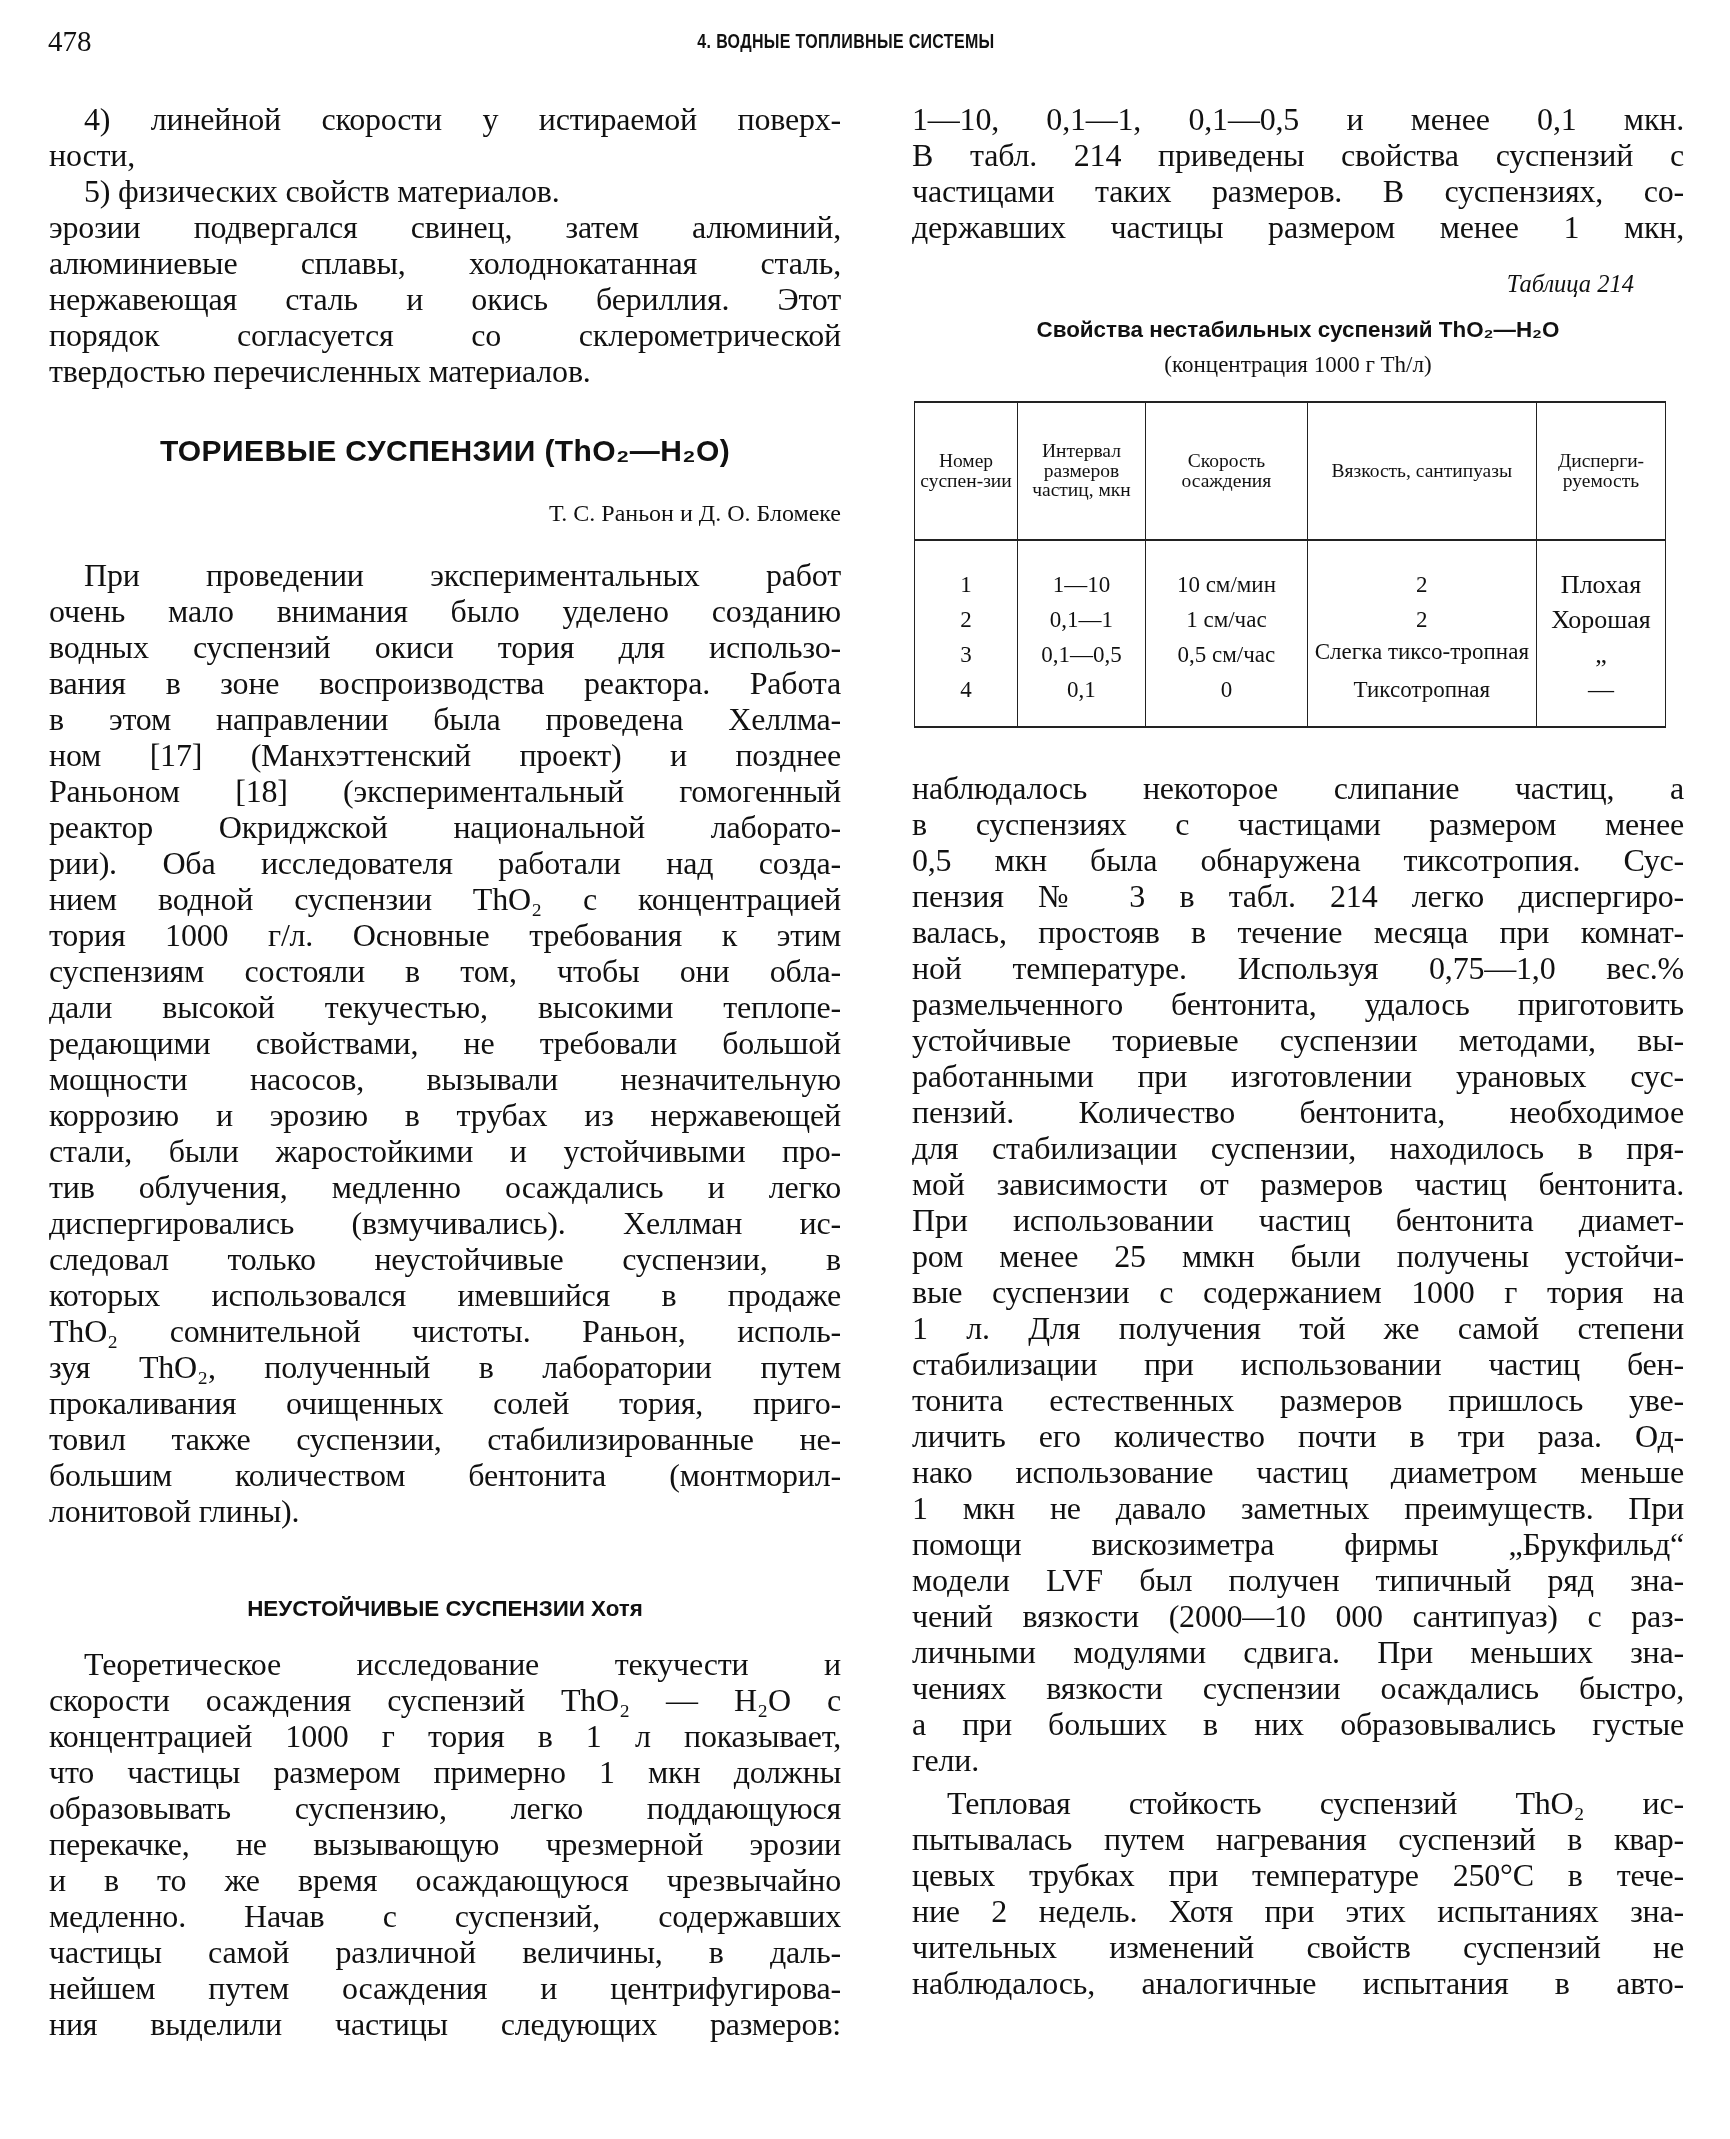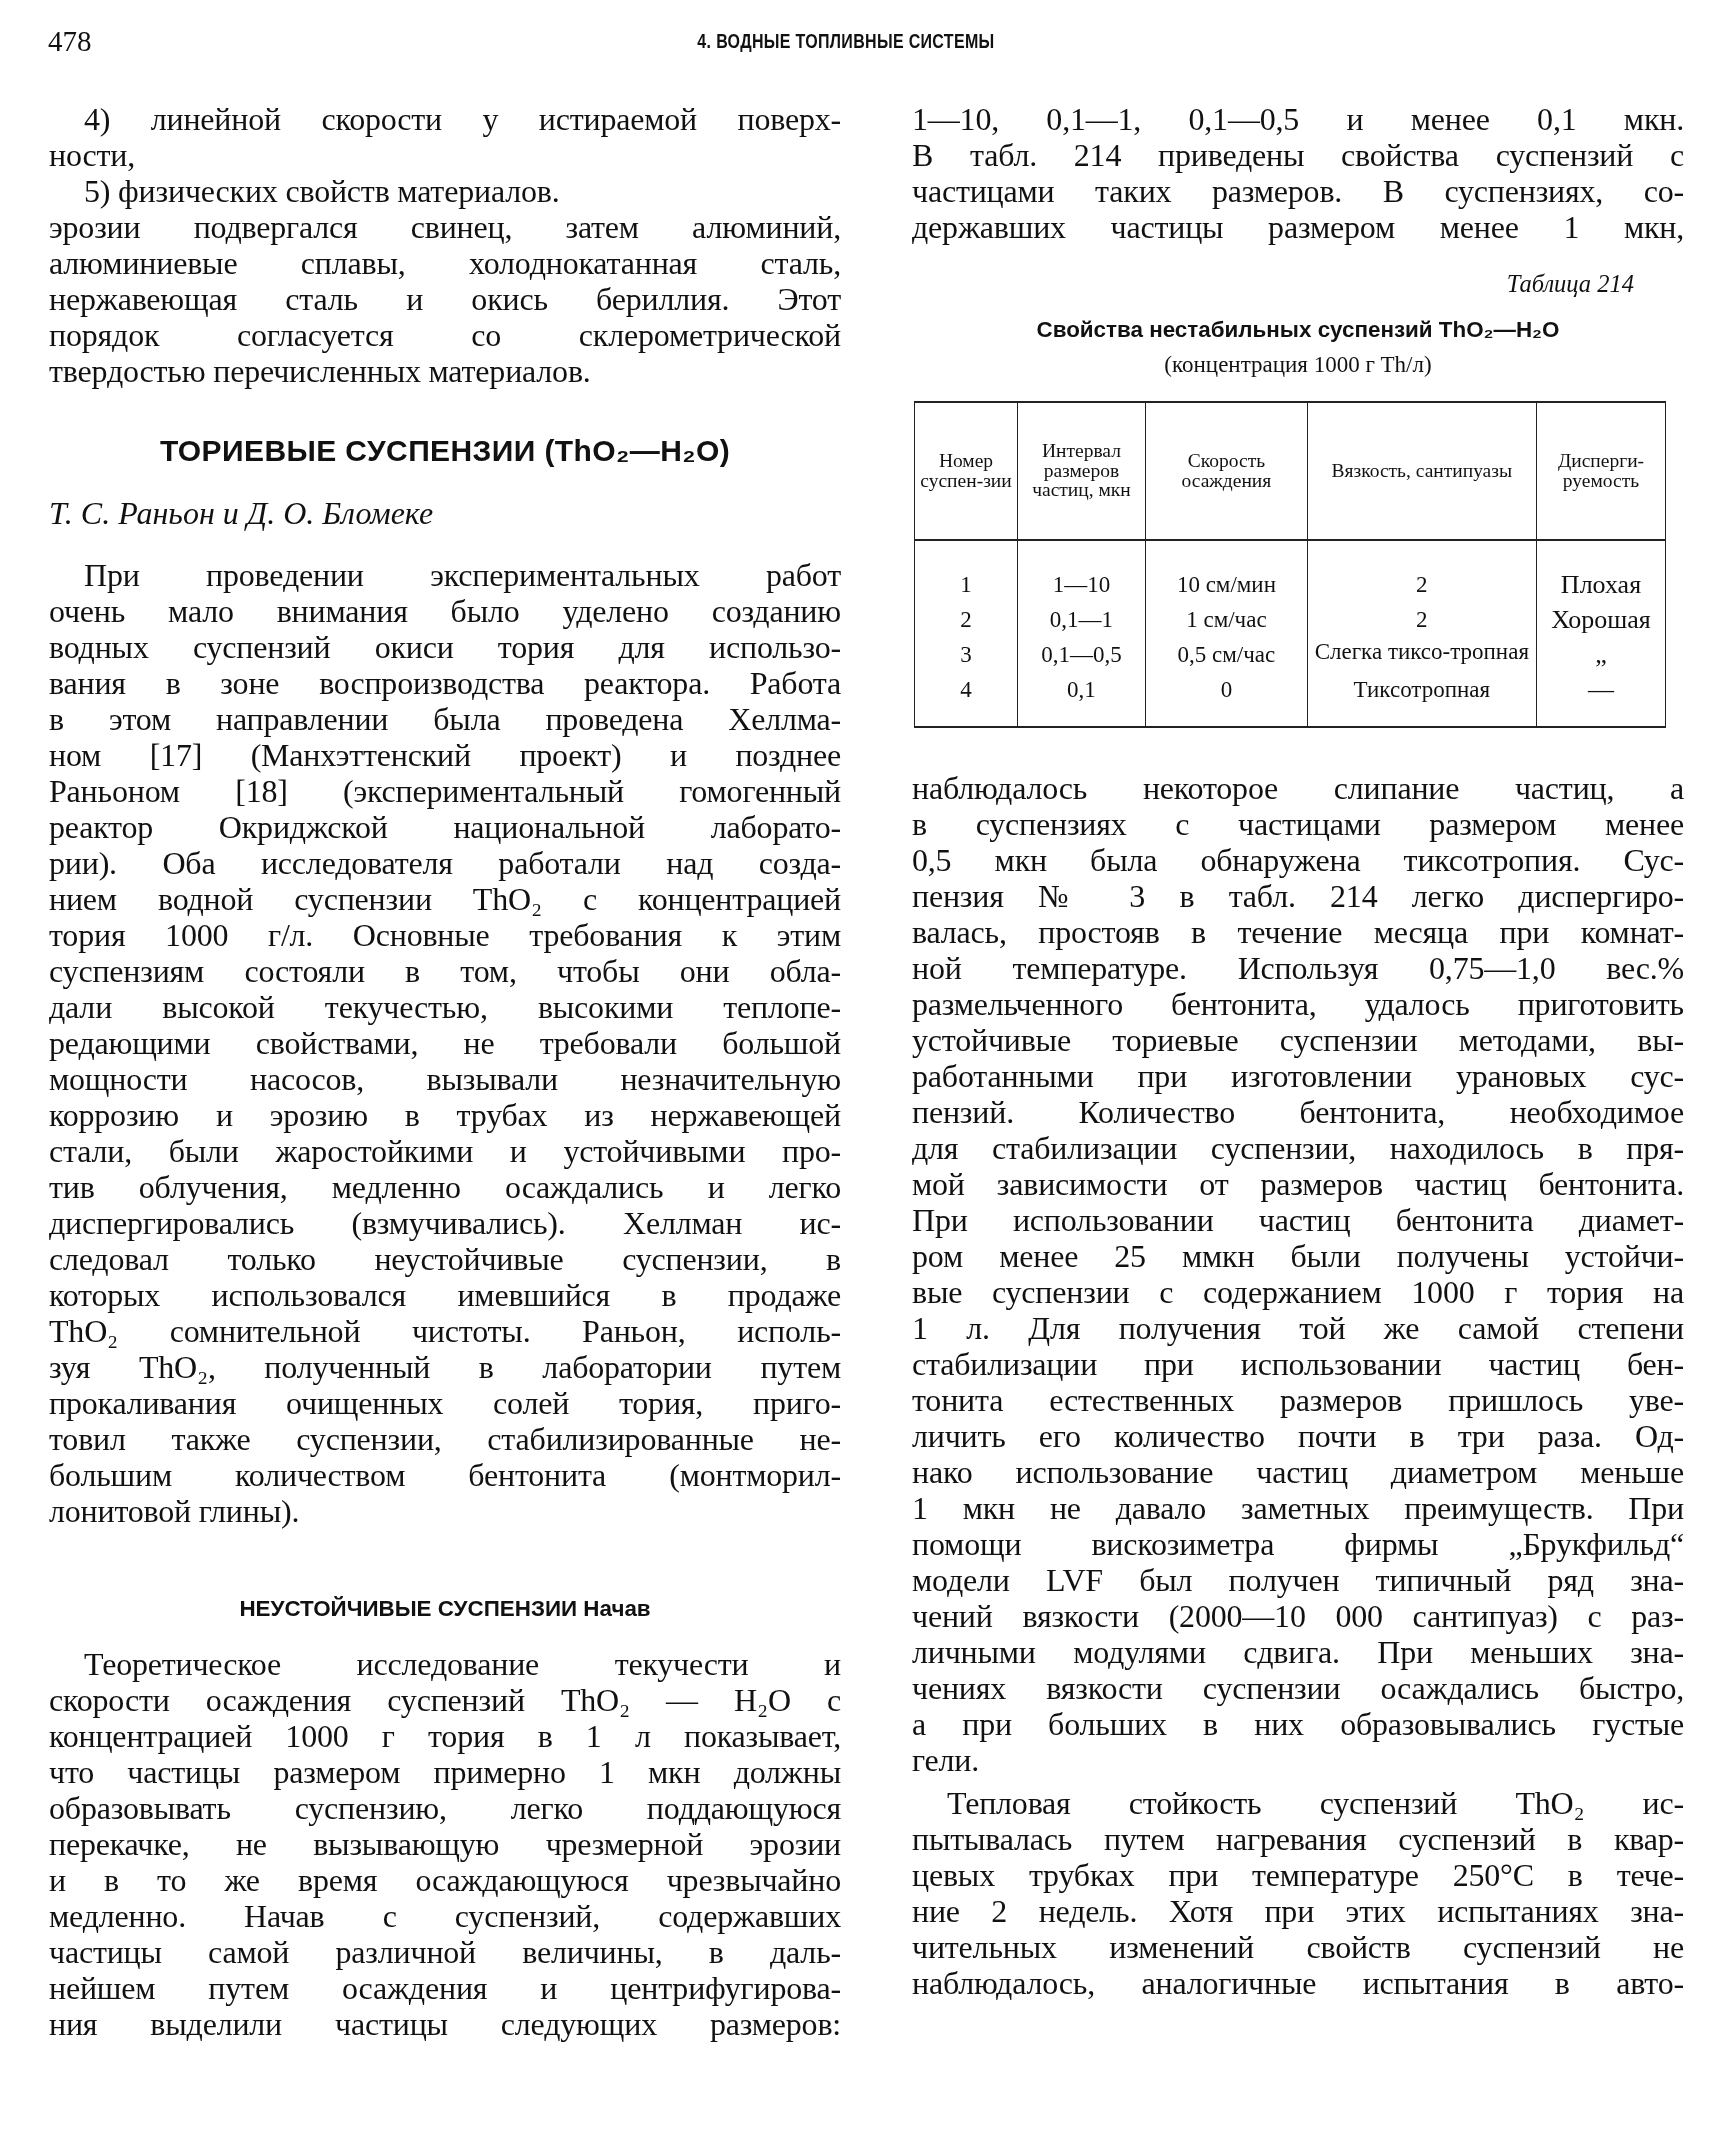--- a/index.html
+++ b/index.html
@@ -18,21 +18,21 @@
   .col-right { left: 912px; width: 772px; }
 
   .line { font-size: 32px; line-height: 36px; height: 36px; white-space: nowrap;
     text-align: justify; text-align-last: justify; letter-spacing: -0.2px; }
   .line.last { text-align-last: left; }
   .line.indent { padding-left: 35px; }
 
   .heading-main { font-family: "Liberation Sans", "DejaVu Sans", sans-serif; font-weight: bold;
     font-size: 30px; text-align: center; margin-top: 40px; height: 43px; line-height: 43px;
     letter-spacing: 0.4px; }
-  .authors { font-style: italic; font-size: 32px; text-align: left; height: 43px; line-height: 43px; }
+  .authors { font-size: 24px; text-align: right; height: 43px; line-height: 43px; }
   .heading-sub { font-family: "Liberation Sans", "DejaVu Sans", sans-serif; font-weight: bold;
     font-size: 22.4px; text-align: center; height: 36px; line-height: 36px; margin-top: 62px; margin-bottom: 19px; }
 
   .table-caption-num { font-style: italic; font-size: 24.5px; text-align: right; padding-right: 50px;
     margin-top: 20px; height: 38px; line-height: 38px; }
   .table-title { font-family: "Liberation Sans", "DejaVu Sans", sans-serif; font-weight: bold;
     font-size: 22.4px; text-align: center; height: 35px; line-height: 35px; margin-top: 8.7px; }
   .table-sub { font-size: 23px; text-align: center; height: 35px; line-height: 35px; }
 
   table.data { border-collapse: collapse; width: 752px; margin-left: 2.2px; margin-top: 19px;
@@ -99,21 +99,21 @@
     <div class="line">следовал только неустойчивые суспензии, в</div>
     <div class="line">которых использовался имевшийся в продаже</div>
     <div class="line">ThO₂ сомнительной чистоты. Раньон, исполь-</div>
     <div class="line">зуя ThO₂, полученный в лаборатории путем</div>
     <div class="line">прокаливания очищенных солей тория, приго-</div>
     <div class="line">товил также суспензии, стабилизированные не-</div>
     <div class="line">большим количеством бентонита (монтморил-</div>
     <div class="line last">лонитовой глины).</div>
   </div>
 
-  <h2 class="heading-sub">НЕУСТОЙЧИВЫЕ СУСПЕНЗИИ Начав</h2>
+  <h2 class="heading-sub">НЕУСТОЙЧИВЫЕ СУСПЕНЗИИ Хотя</h2>
 
   <div>
     <div class="line indent">Теоретическое исследование текучести и</div>
     <div class="line">скорости осаждения суспензий ThO₂ — H₂O с</div>
     <div class="line">концентрацией 1000 г тория в 1 л показывает,</div>
     <div class="line">что частицы размером примерно 1 мкн должны</div>
     <div class="line">образовывать суспензию, легко поддающуюся</div>
     <div class="line">перекачке, не вызывающую чрезмерной эрозии</div>
     <div class="line">и в то же время осаждающуюся чрезвычайно</div>
     <div class="line">медленно. Начав с суспензий, содержавших</div>

